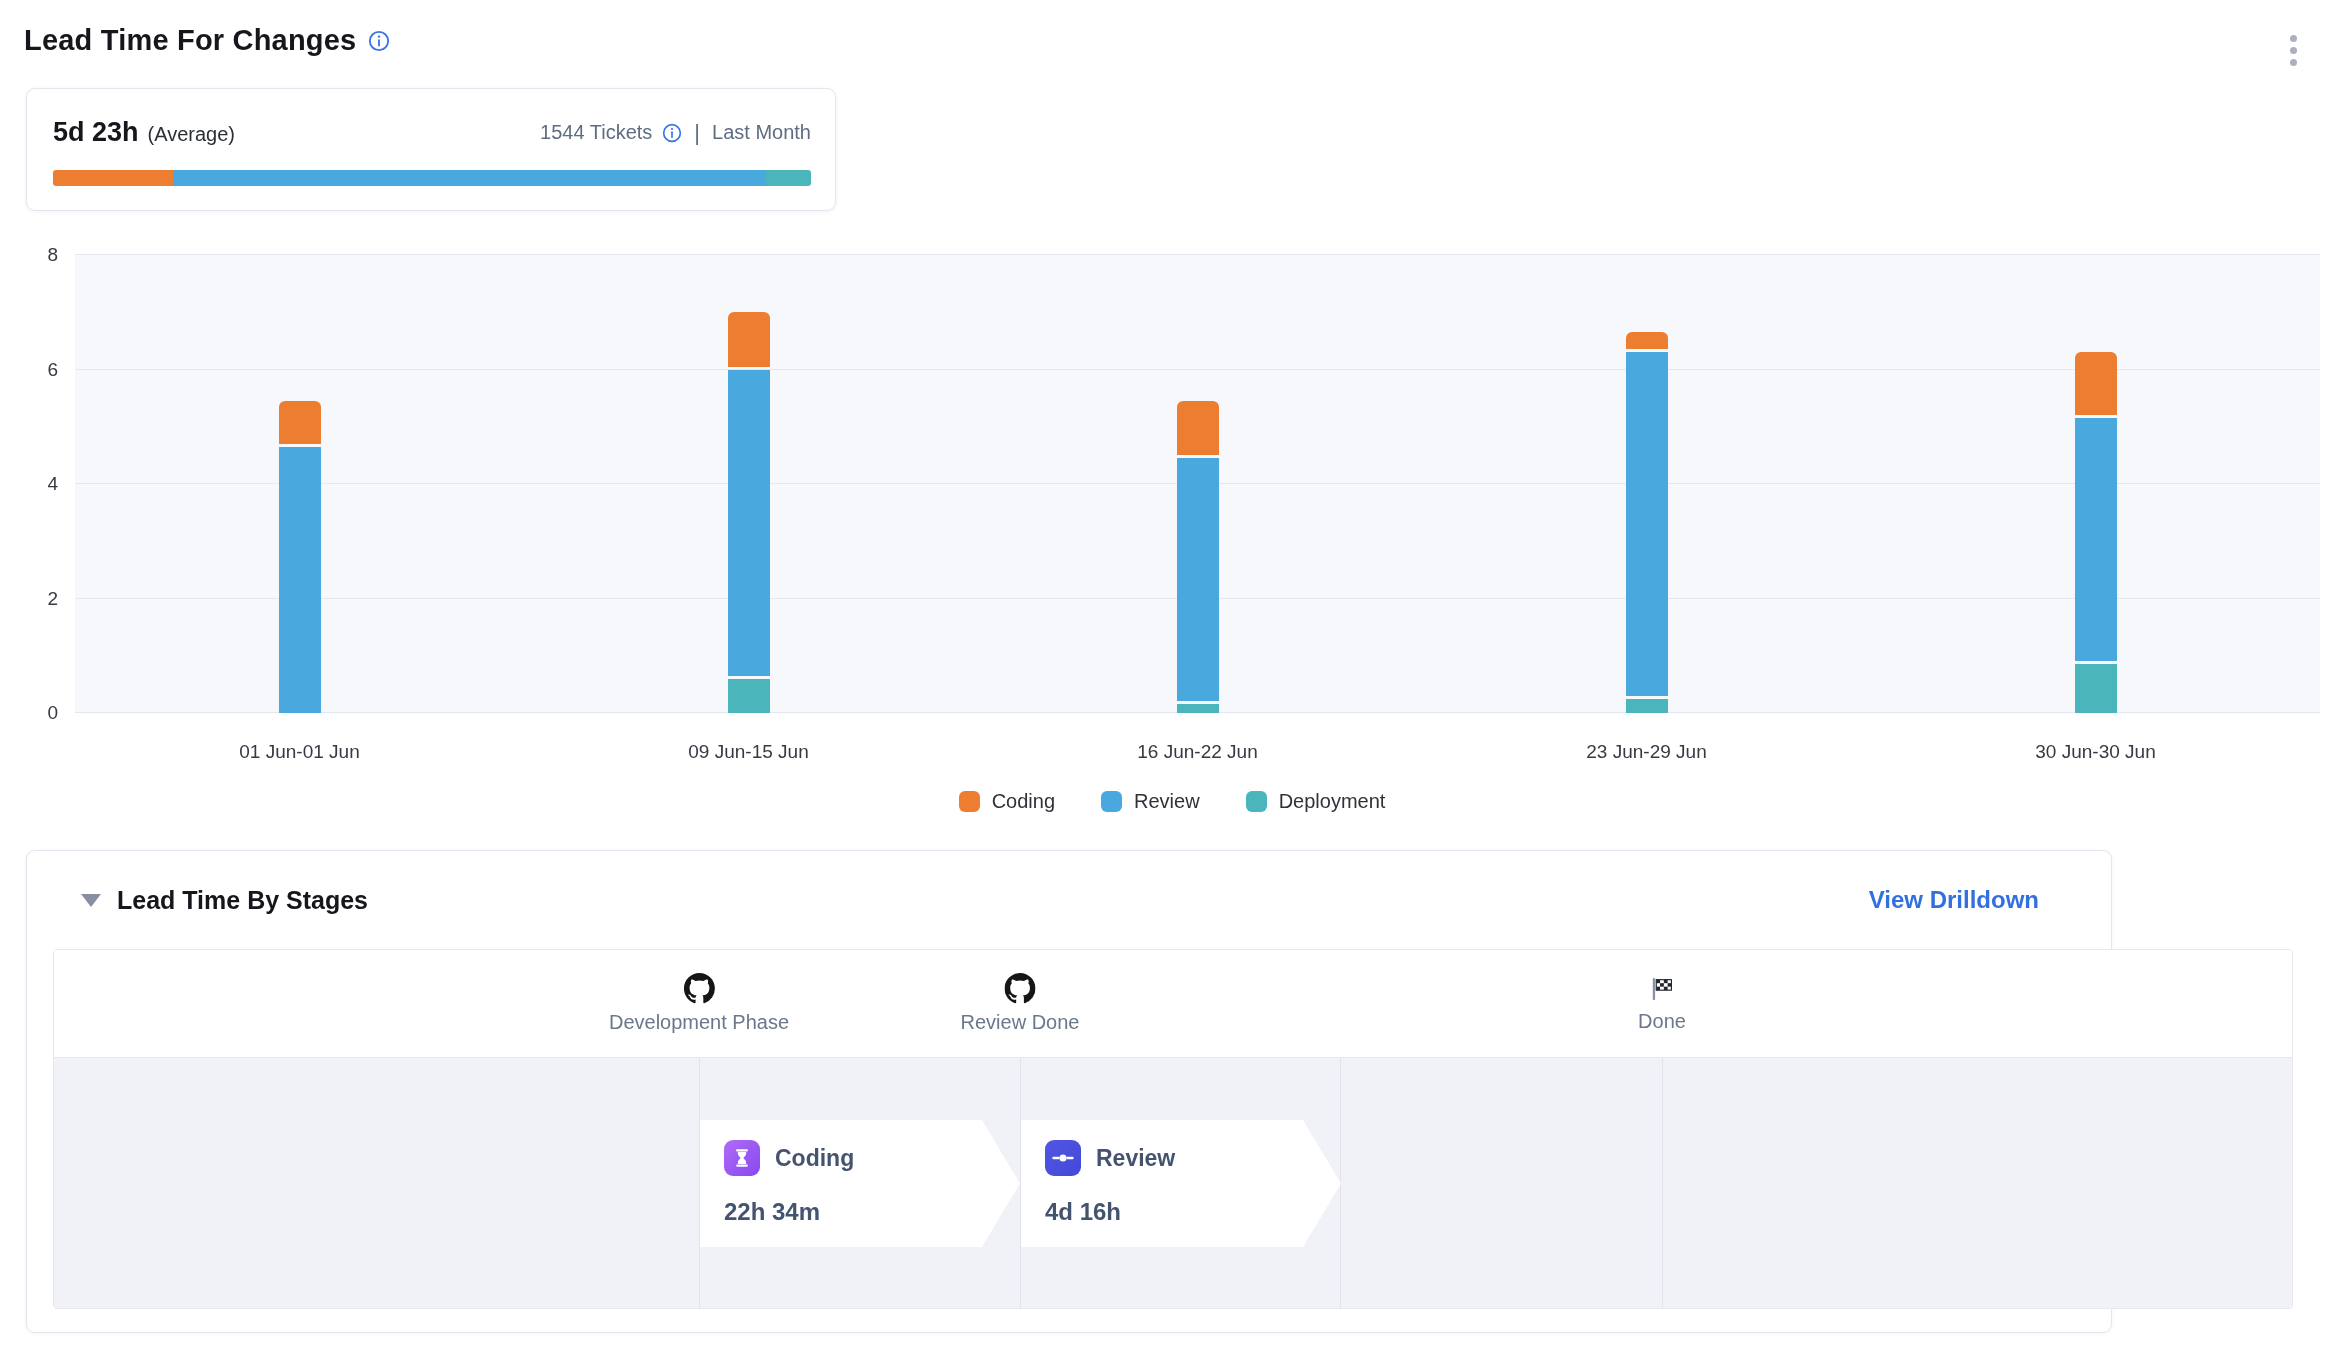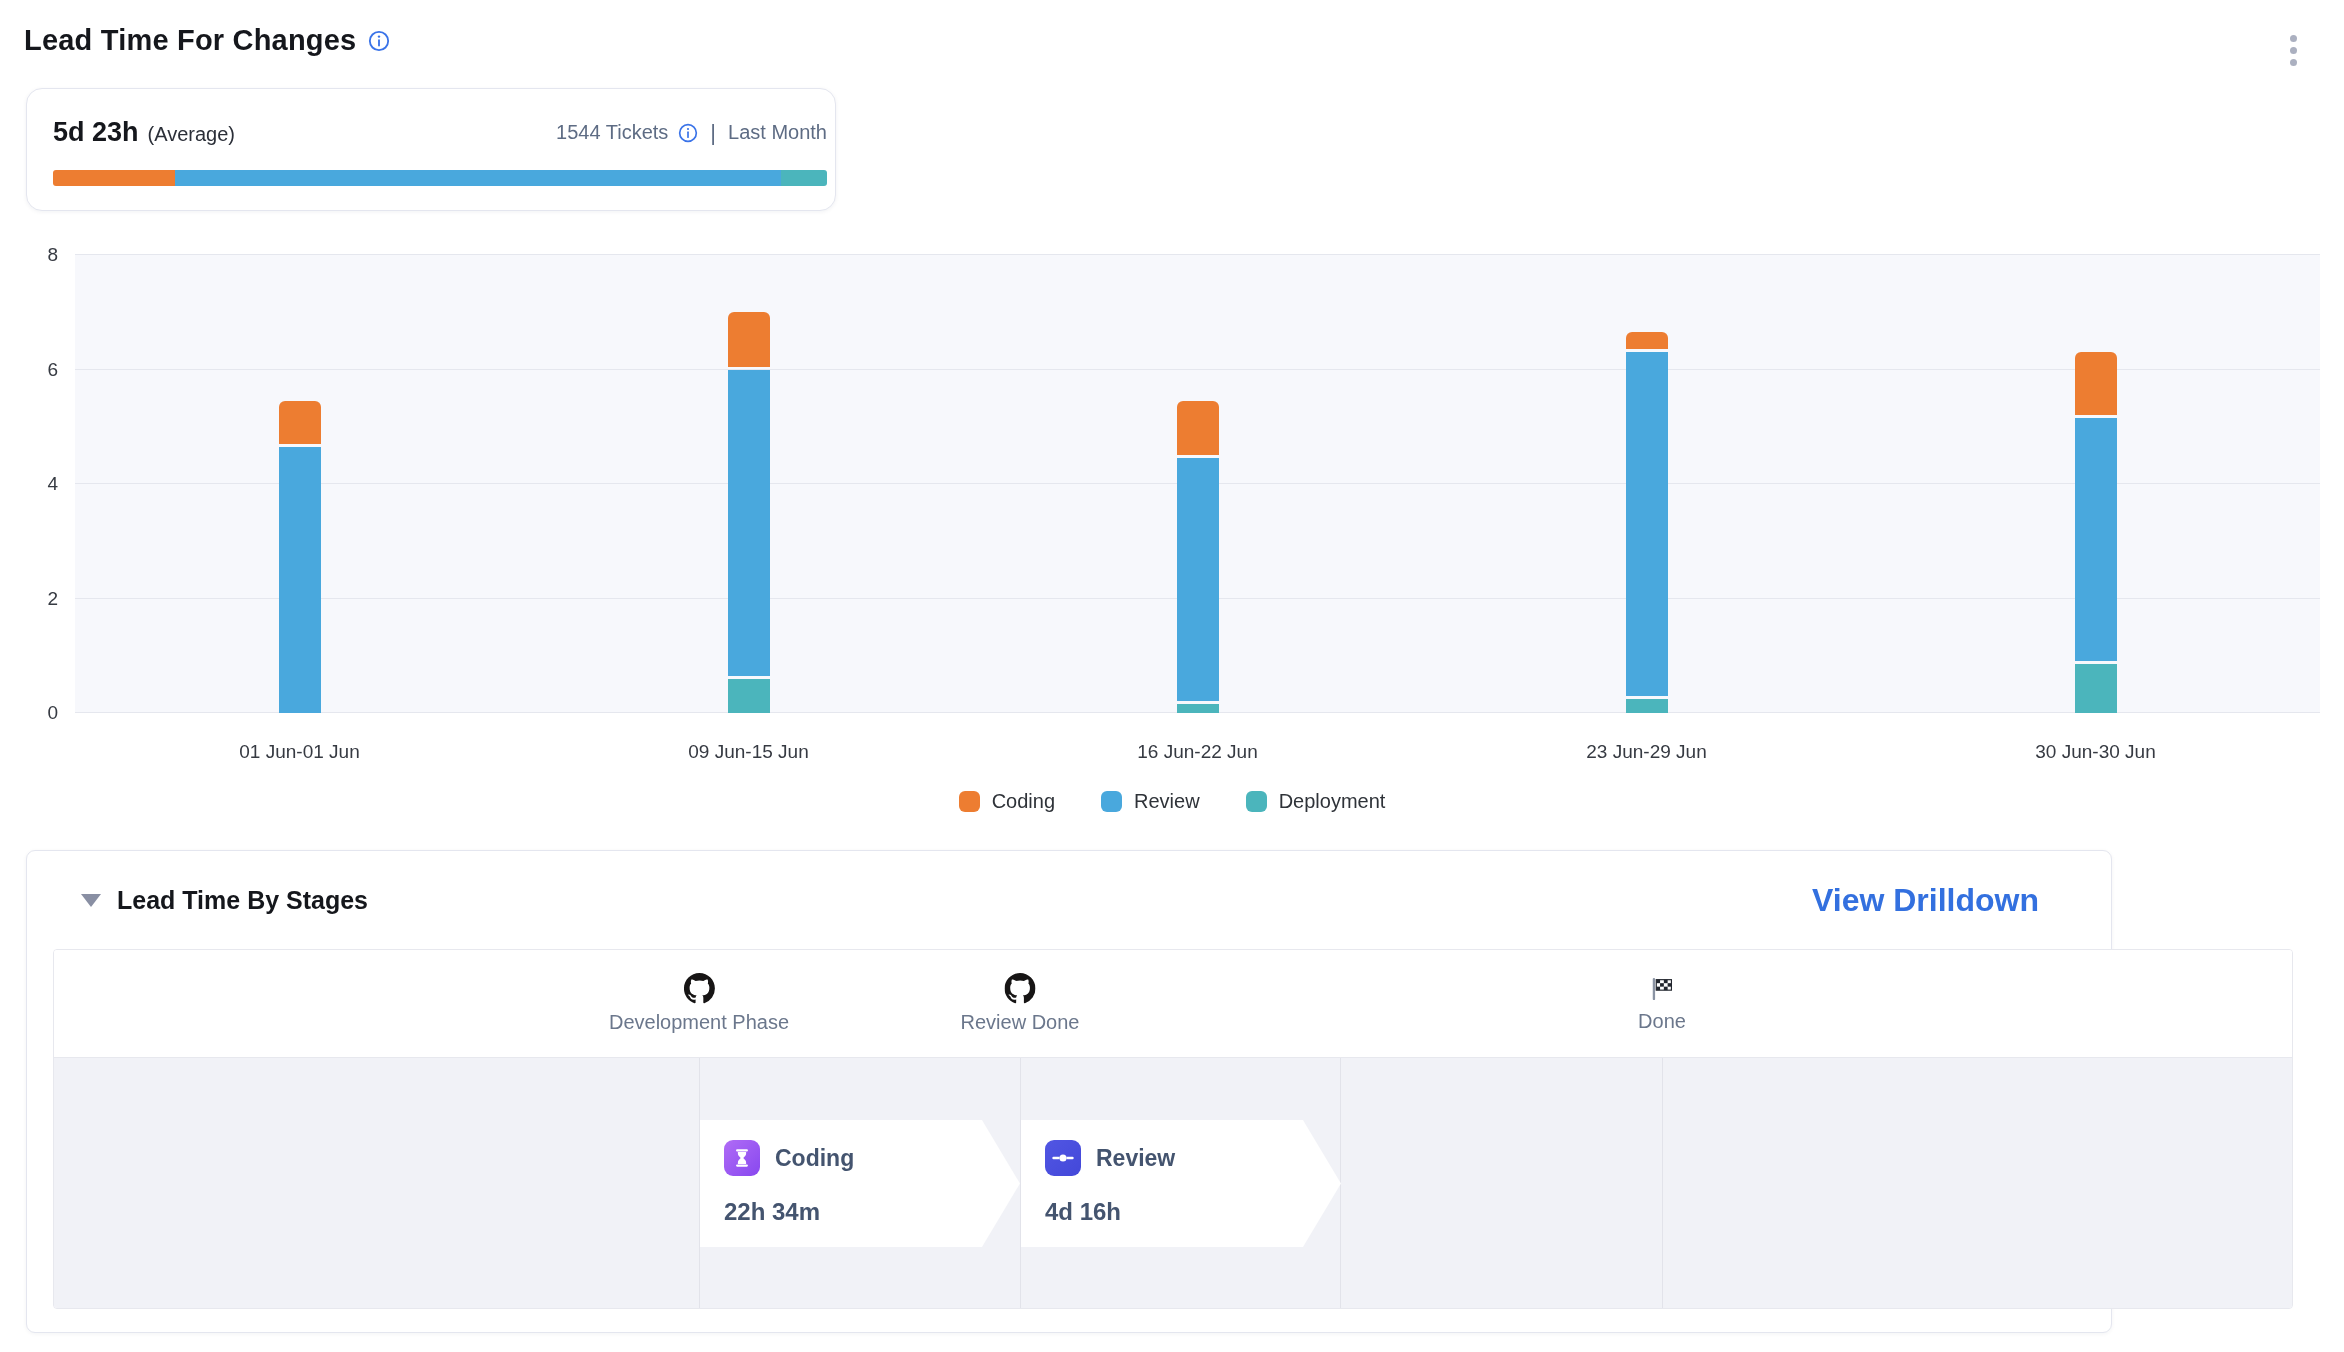--- a/index.html
+++ b/index.html
@@ -9,21 +9,21 @@
 
   
   .page-header { position:absolute; left:24px; top:24px; display:flex; align-items:center; gap:12px; }
   .page-title { font-size:29px; font-weight:bold; color:#15171c; letter-spacing:.2px; }
   .info-icon { width:22px; height:22px; display:inline-block; }
   .kebab { position:absolute; right:40px; top:30px; width:22px; height:40px; display:flex; flex-direction:column; align-items:center; justify-content:center; gap:5px; cursor:pointer; }
   .kebab .dot { width:7px; height:7px; border-radius:50%; background:#ABB0C0; }
 
   
   .summary-card { position:absolute; left:26px; top:88px; width:810px; height:123px; background:#fff;
-    border:1px solid #E4E6EF; border-radius:16px; box-shadow:0 1px 4px rgba(20,30,60,.06); padding:28px 8px 0 26px; }
+    border:1px solid #E4E6EF; border-radius:9px; box-shadow:0 1px 4px rgba(20,30,60,.06); padding:28px 24px 0 26px; }
   .summary-row { display:flex; align-items:center; justify-content:space-between; }
   .summary-left { display:flex; align-items:baseline; gap:9px; }
   .summary-value { font-size:27px; font-weight:bold; color:#15171c; }
   .summary-suffix { font-size:20px; color:#2b2f38; }
   .summary-right { display:flex; align-items:center; gap:10px; font-size:20px; color:#5E6C84; }
   .summary-sep { color:#5E6C84; font-size:22px; padding:0 2px; }
   .mini-bar { margin-top:22px; width:100%; height:16px; border-radius:3px; overflow:hidden; display:flex; }
   .mini-bar .seg { height:100%; }
 
   
@@ -39,21 +39,21 @@
   .legend-swatch { width:21px; height:21px; border-radius:6px; }
   .legend-label { font-size:20px; color:#2f3339; }
 
   
   .stages-card { position:absolute; left:26px; top:850px; width:2086px; height:483px; background:#fff;
     border:1px solid #E4E6EF; border-radius:9px; box-shadow:0 1px 4px rgba(20,30,60,.05); }
   .stages-header { position:absolute; left:0; top:0; width:100%; height:98px; display:flex; align-items:center; padding:0 72px 0 54px; }
   .collapse-tri { width:0; height:0; border-left:10px solid transparent; border-right:10px solid transparent;
     border-top:13px solid #898FA3; margin-right:16px; cursor:pointer; flex:0 0 auto; }
   .stages-title { font-size:25px; font-weight:bold; color:#15171c; }
-  .drilldown-link { margin-left:auto; font-size:32px; font-weight:bold; color:#3370DF; cursor:pointer; text-decoration:none; }
+  .drilldown-link { margin-left:auto; font-size:24px; font-weight:bold; color:#3370DF; cursor:pointer; text-decoration:none; }
 
   .stage-table { position:absolute; left:26px; top:98px; width:2240px; height:360px; border:1px solid #E7E8EE; border-radius:4px; overflow:hidden; background:#fff; }
   .table-head { position:relative; width:100%; height:108px; background:#fff; border-bottom:1px solid #E7E8EE; }
   .phase-col { position:absolute; top:0; height:100%; transform:translateX(-50%); display:flex; flex-direction:column; align-items:center; justify-content:center; gap:3px; }
   .phase-label { font-size:20px; color:#6B778C; white-space:nowrap; }
   .table-body { position:relative; width:100%; height:251px; background:#F1F2F7; }
   .v-divider { position:absolute; top:0; width:1px; height:100%; background:#E2E3EA; }
 
   .stage-flow-card { position:absolute; top:62px; height:127px; background:#fff; padding:20px 0 0 24px;
     clip-path:polygon(0 0, calc(100% - 38px) 0, 100% 50%, calc(100% - 38px) 100%, 0 100%);

